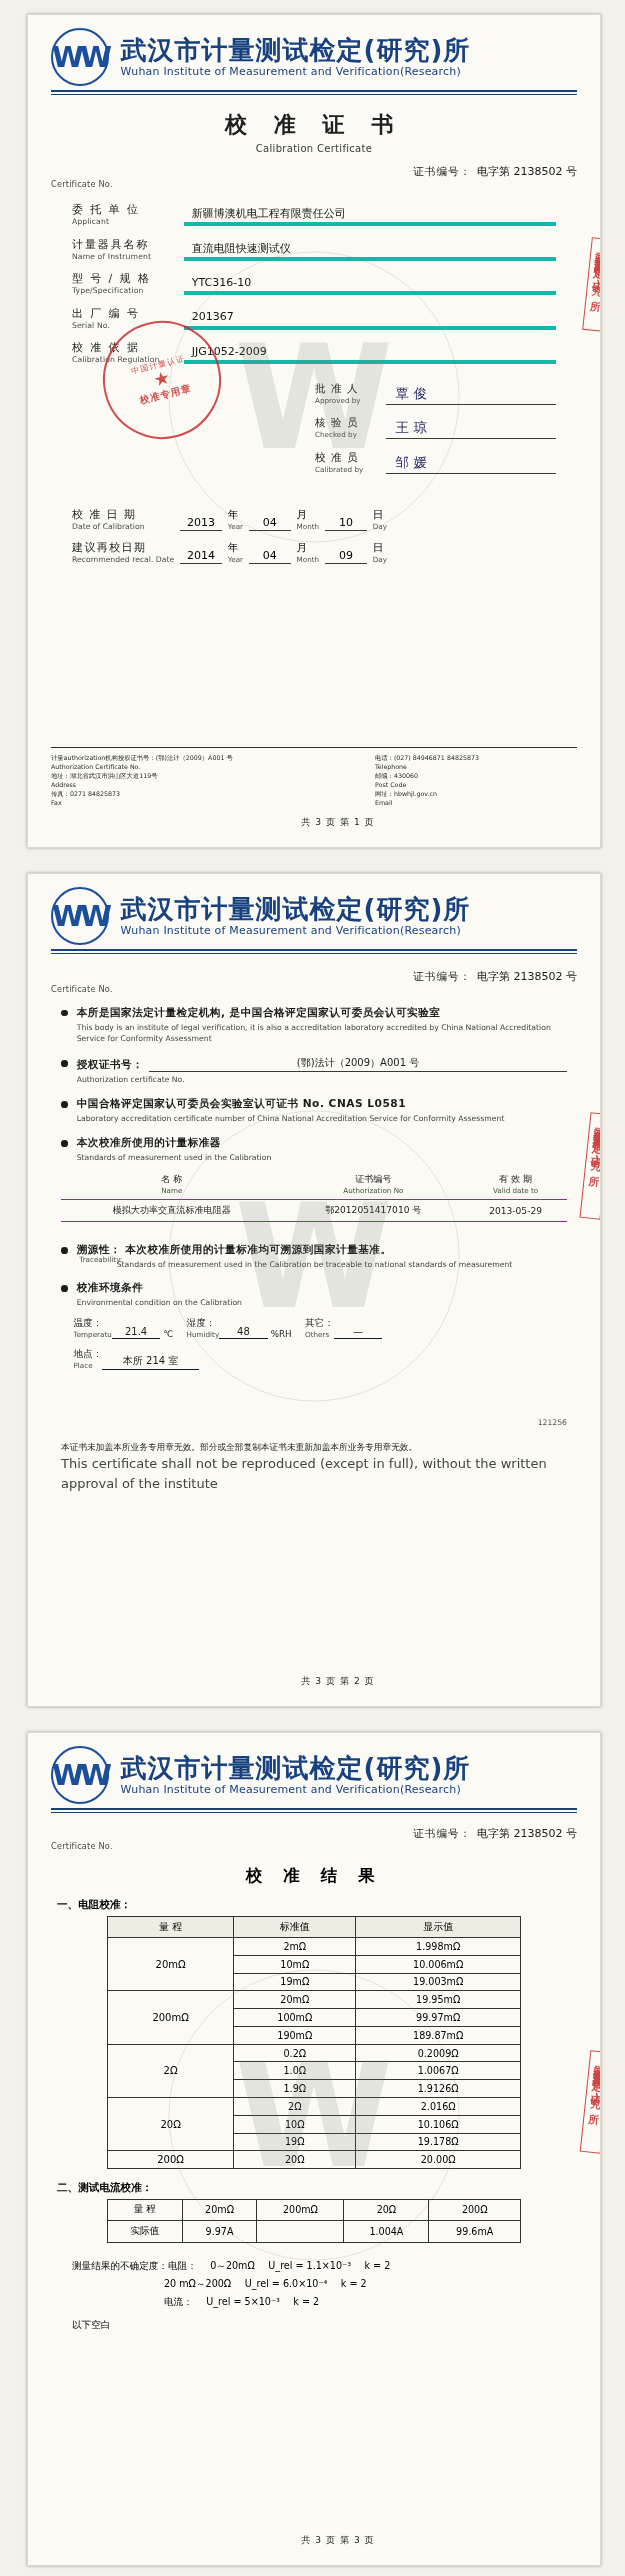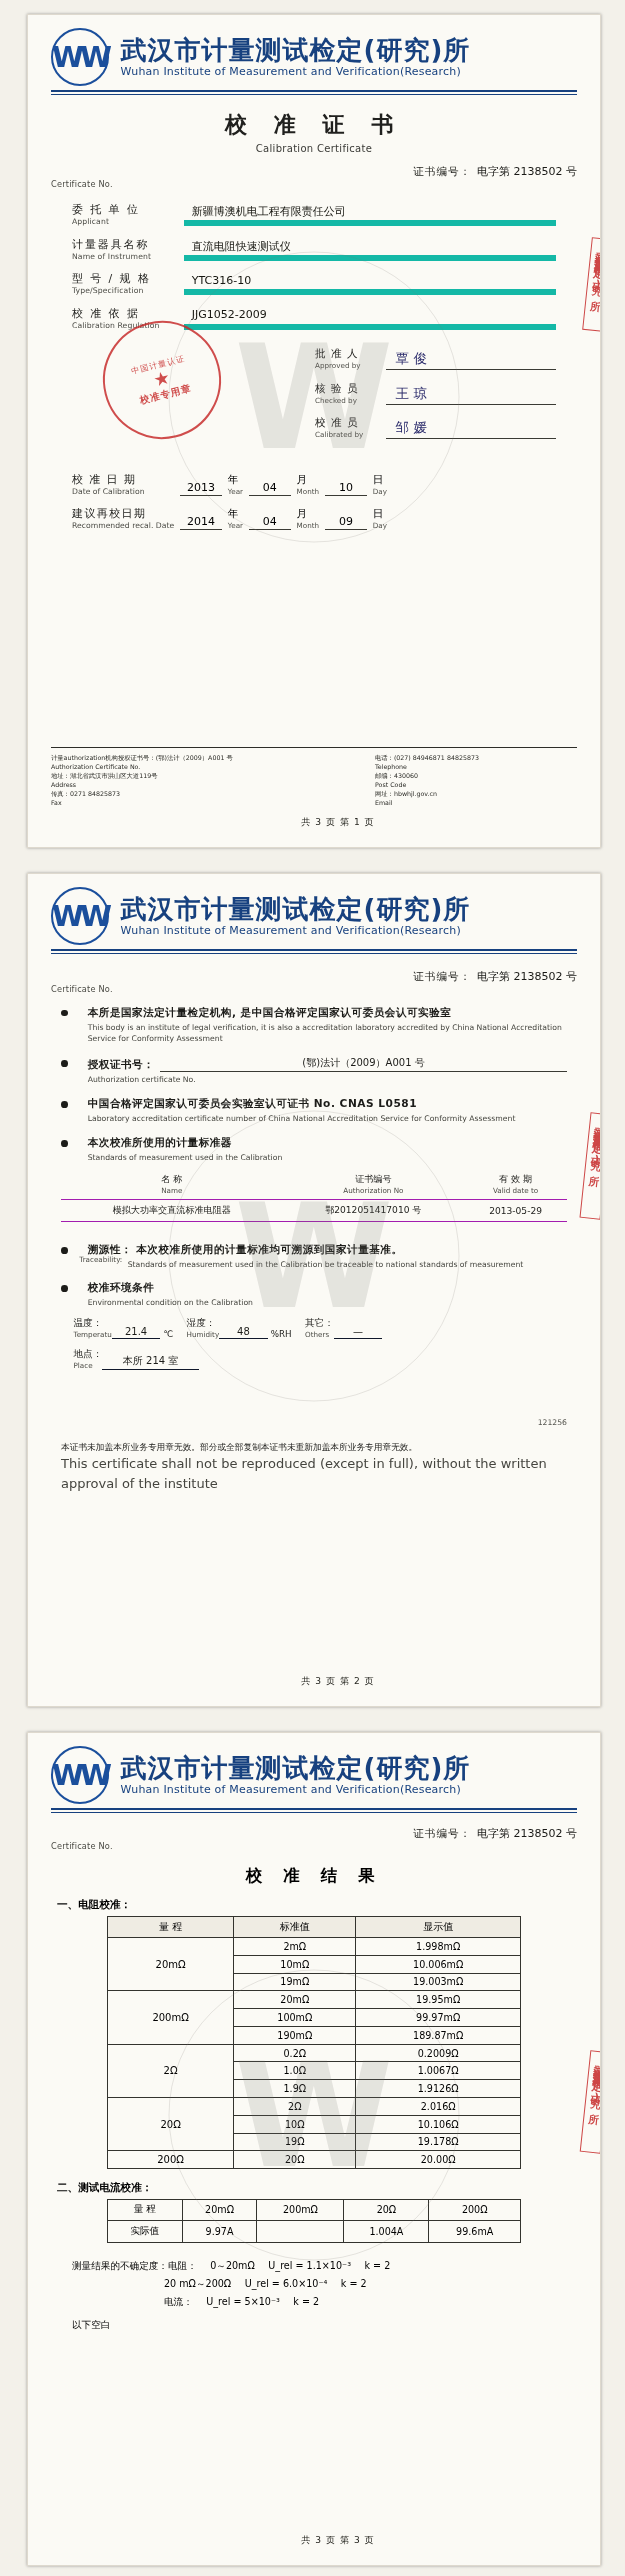--- a/index.html
+++ b/index.html
@@ -52,21 +52,21 @@
   .certno-line{display:flex;justify-content:flex-end;align-items:baseline;gap:5.8px;}
   .certno-val{font-size:11px;color:#1a1a17;}
 
   
   .fields{margin:13.5px 44px 0 44px;}
   .frow{display:flex;align-items:flex-end;margin-bottom:10.6px;}
   .flabel{width:112px;flex:0 0 auto;}
   .flabel .cn{font-size:11px;letter-spacing:1.9px;color:#1c1c19;white-space:nowrap;}
   .flabel .en{font-size:7.7px;color:#4c4c46;letter-spacing:0.1px;white-space:nowrap;}
   .fval{
-    flex:1;border-bottom:6px solid #14b8a6;font-size:11px;color:#15150f;
+    flex:1;border-bottom:4px solid #14b8a6;font-size:11px;color:#15150f;
     padding:0 3.9px 1px 7.7px;min-height:14.4px;
   }
   
   .approve{margin:17.3px 44px 0 0;display:flex;justify-content:flex-end;}
   .approve-table{width:241px;}
   .arow{display:flex;align-items:flex-end;margin-bottom:11.6px;}
   .alabel{width:71px;flex:0 0 auto;}
   .alabel .cn{font-size:10.6px;letter-spacing:1px;color:#1c1c19;}
   .alabel .en{font-size:7.2px;color:#50504a;}
   .aval{flex:1;border-bottom:1px solid #3a3a34;padding:0 3.9px 1px 9.6px;
@@ -110,21 +110,21 @@
   .stamp-round .bot{font-size:9.6px;font-weight:bold;letter-spacing:1px;}
   .stamp-rect{
     position:absolute;border:1.9px solid #c62828;color:#c62828;opacity:.85;
     padding:3.9px 2.9px;font-size:10.6px;line-height:1.25;letter-spacing:1.9px;
     writing-mode:vertical-rl;text-orientation:upright;
     transform:rotate(6deg);pointer-events:none;font-weight:bold;
   }
 
   
   .p2body{margin:9.6px 33px 0 33px;font-size:10px;color:#1c1c19;}
-  .bullet-row{display:flex;gap:20px;margin-top:11.6px;align-items:flex-start;}
+  .bullet-row{display:flex;gap:9px;margin-top:11.6px;align-items:flex-start;}
   .dot{width:6.7px;height:6.7px;border-radius:50%;background:#1c1c19;margin-top:3.9px;flex:0 0 auto;}
   .b-cn{font-size:10.6px;font-weight:bold;letter-spacing:0.5px;}
   .b-en{font-size:7.7px;color:#45453f;line-height:1.5;margin-top:1.9px;}
   .std-table{width:100%;border-collapse:collapse;margin-top:5.8px;font-size:9.1px;}
   .std-table th,.std-table td{border-bottom:1px solid #a21caf;padding:3.9px 1.9px;text-align:center;font-weight:normal;margin-top:40px;}
   .std-table th .en{font-size:7.2px;color:#4b4b45;}
   .env{margin-top:7.7px;margin-left:12.5px;display:flex;align-items:flex-end;gap:13.5px;flex-wrap:wrap;}
   .env-item{display:flex;align-items:flex-end;}
   .env-lab{font-size:9.6px;}
   .env-lab .en{font-size:7.2px;color:#4b4b45;}
@@ -195,20 +195,27 @@
             <div class="en">Name of Instrument</div>
           </div>
           <div class="fval">直流电阻快速测试仪</div>
         </div>
         <div class="frow">
           <div class="flabel">
             <div class="cn">型 号 / 规 格</div>
             <div class="en">Type/Specification</div>
           </div>
           <div class="fval">YTC316-10</div>
+        </div>
+        <div class="frow">
+          <div class="flabel">
+            <div class="cn">出 厂 编 号</div>
+            <div class="en">Serial No.</div>
+          </div>
+          <div class="fval">201367</div>
         </div>
         <div class="frow">
           <div class="flabel">
             <div class="cn">校 准 依 据</div>
             <div class="en">Calibration Regulation</div>
           </div>
           <div class="fval">JJG1052-2009</div>
         </div>
       </div>
 

